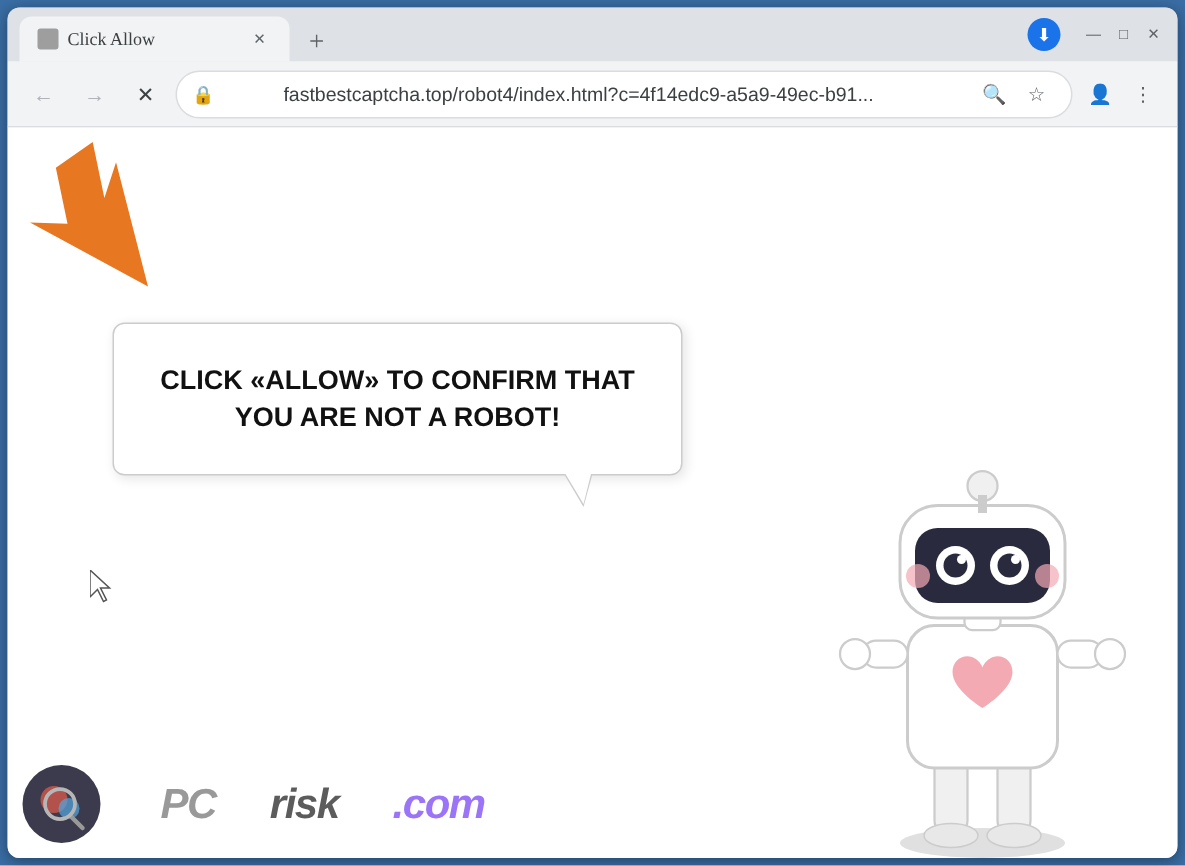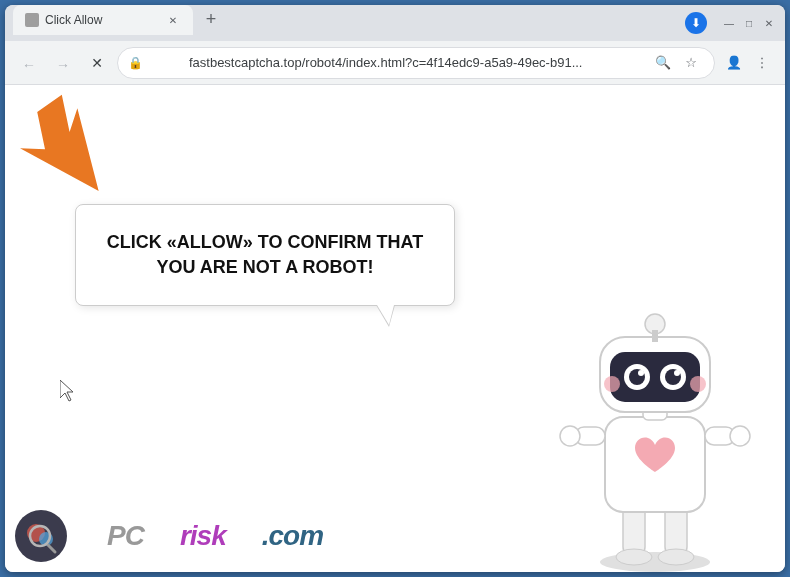--- a/index.html
+++ b/index.html
@@ -30,23 +30,24 @@
       height: 36px;
       display: flex;
       align-items: center;
       padding: 0 8px;
       border-radius: 8px 8px 0 0;
       gap: 6px;
     }
 
     .tab-area {
       display: flex;
-      align-items: flex-start;
+      align-items: flex-end;
       flex: 1;
       height: 100%;
+      font-family: Liberation Serif, serif;
     }
 
     .tab {
       background: #f1f3f4;
       height: 30px;
       display: flex;
       align-items: center;
       padding: 0 12px;
       border-radius: 8px 8px 0 0;
       min-width: 180px;
@@ -219,21 +220,21 @@
     
     .arrow-svg {
       position: absolute;
       top: 5px;
       left: 10px;
     }
 
     
     .speech-bubble {
       position: absolute;
-      top: 119px;
+      top: 130px;
       left: 70px;
       width: 380px;
       background: white;
       border: 1px solid #ccc;
       border-radius: 8px;
       padding: 25px 30px;
       box-shadow: 2px 2px 8px rgba(0,0,0,0.1);
     }
 
     .speech-bubble::after {
@@ -443,18 +444,18 @@
         <svg width="42" height="42" viewBox="0 0 42 42">
           <circle cx="21" cy="21" r="21" fill="#1a1a2e"></circle>
           <circle cx="16" cy="18" r="9" fill="#c0392b" opacity="0.85"></circle>
           <circle cx="26" cy="24" r="7" fill="#3498db" opacity="0.7"></circle>
 
           <line x1="28" y1="30" x2="35" y2="37" stroke="#888" stroke-width="3" stroke-linecap="round"></line>
           <circle cx="20" cy="21" r="10" fill="none" stroke="#aaa" stroke-width="2.5"></circle>
         </svg>
       </div>
       <div class="pcrisk-text">
-        <span style="color:#888;">PC</span><span style="color:#a21caf; font-style:italic;">risk</span><span style="color:#0c4a6e;">.com</span>
+        <span style="color:#888;">PC</span><span style="color:#404040; font-style:italic;">risk</span><span style="color:#8b5cf6;">.com</span>
       </div>
     </div>
 
   </div>
 </div>
 
 </body></html>

